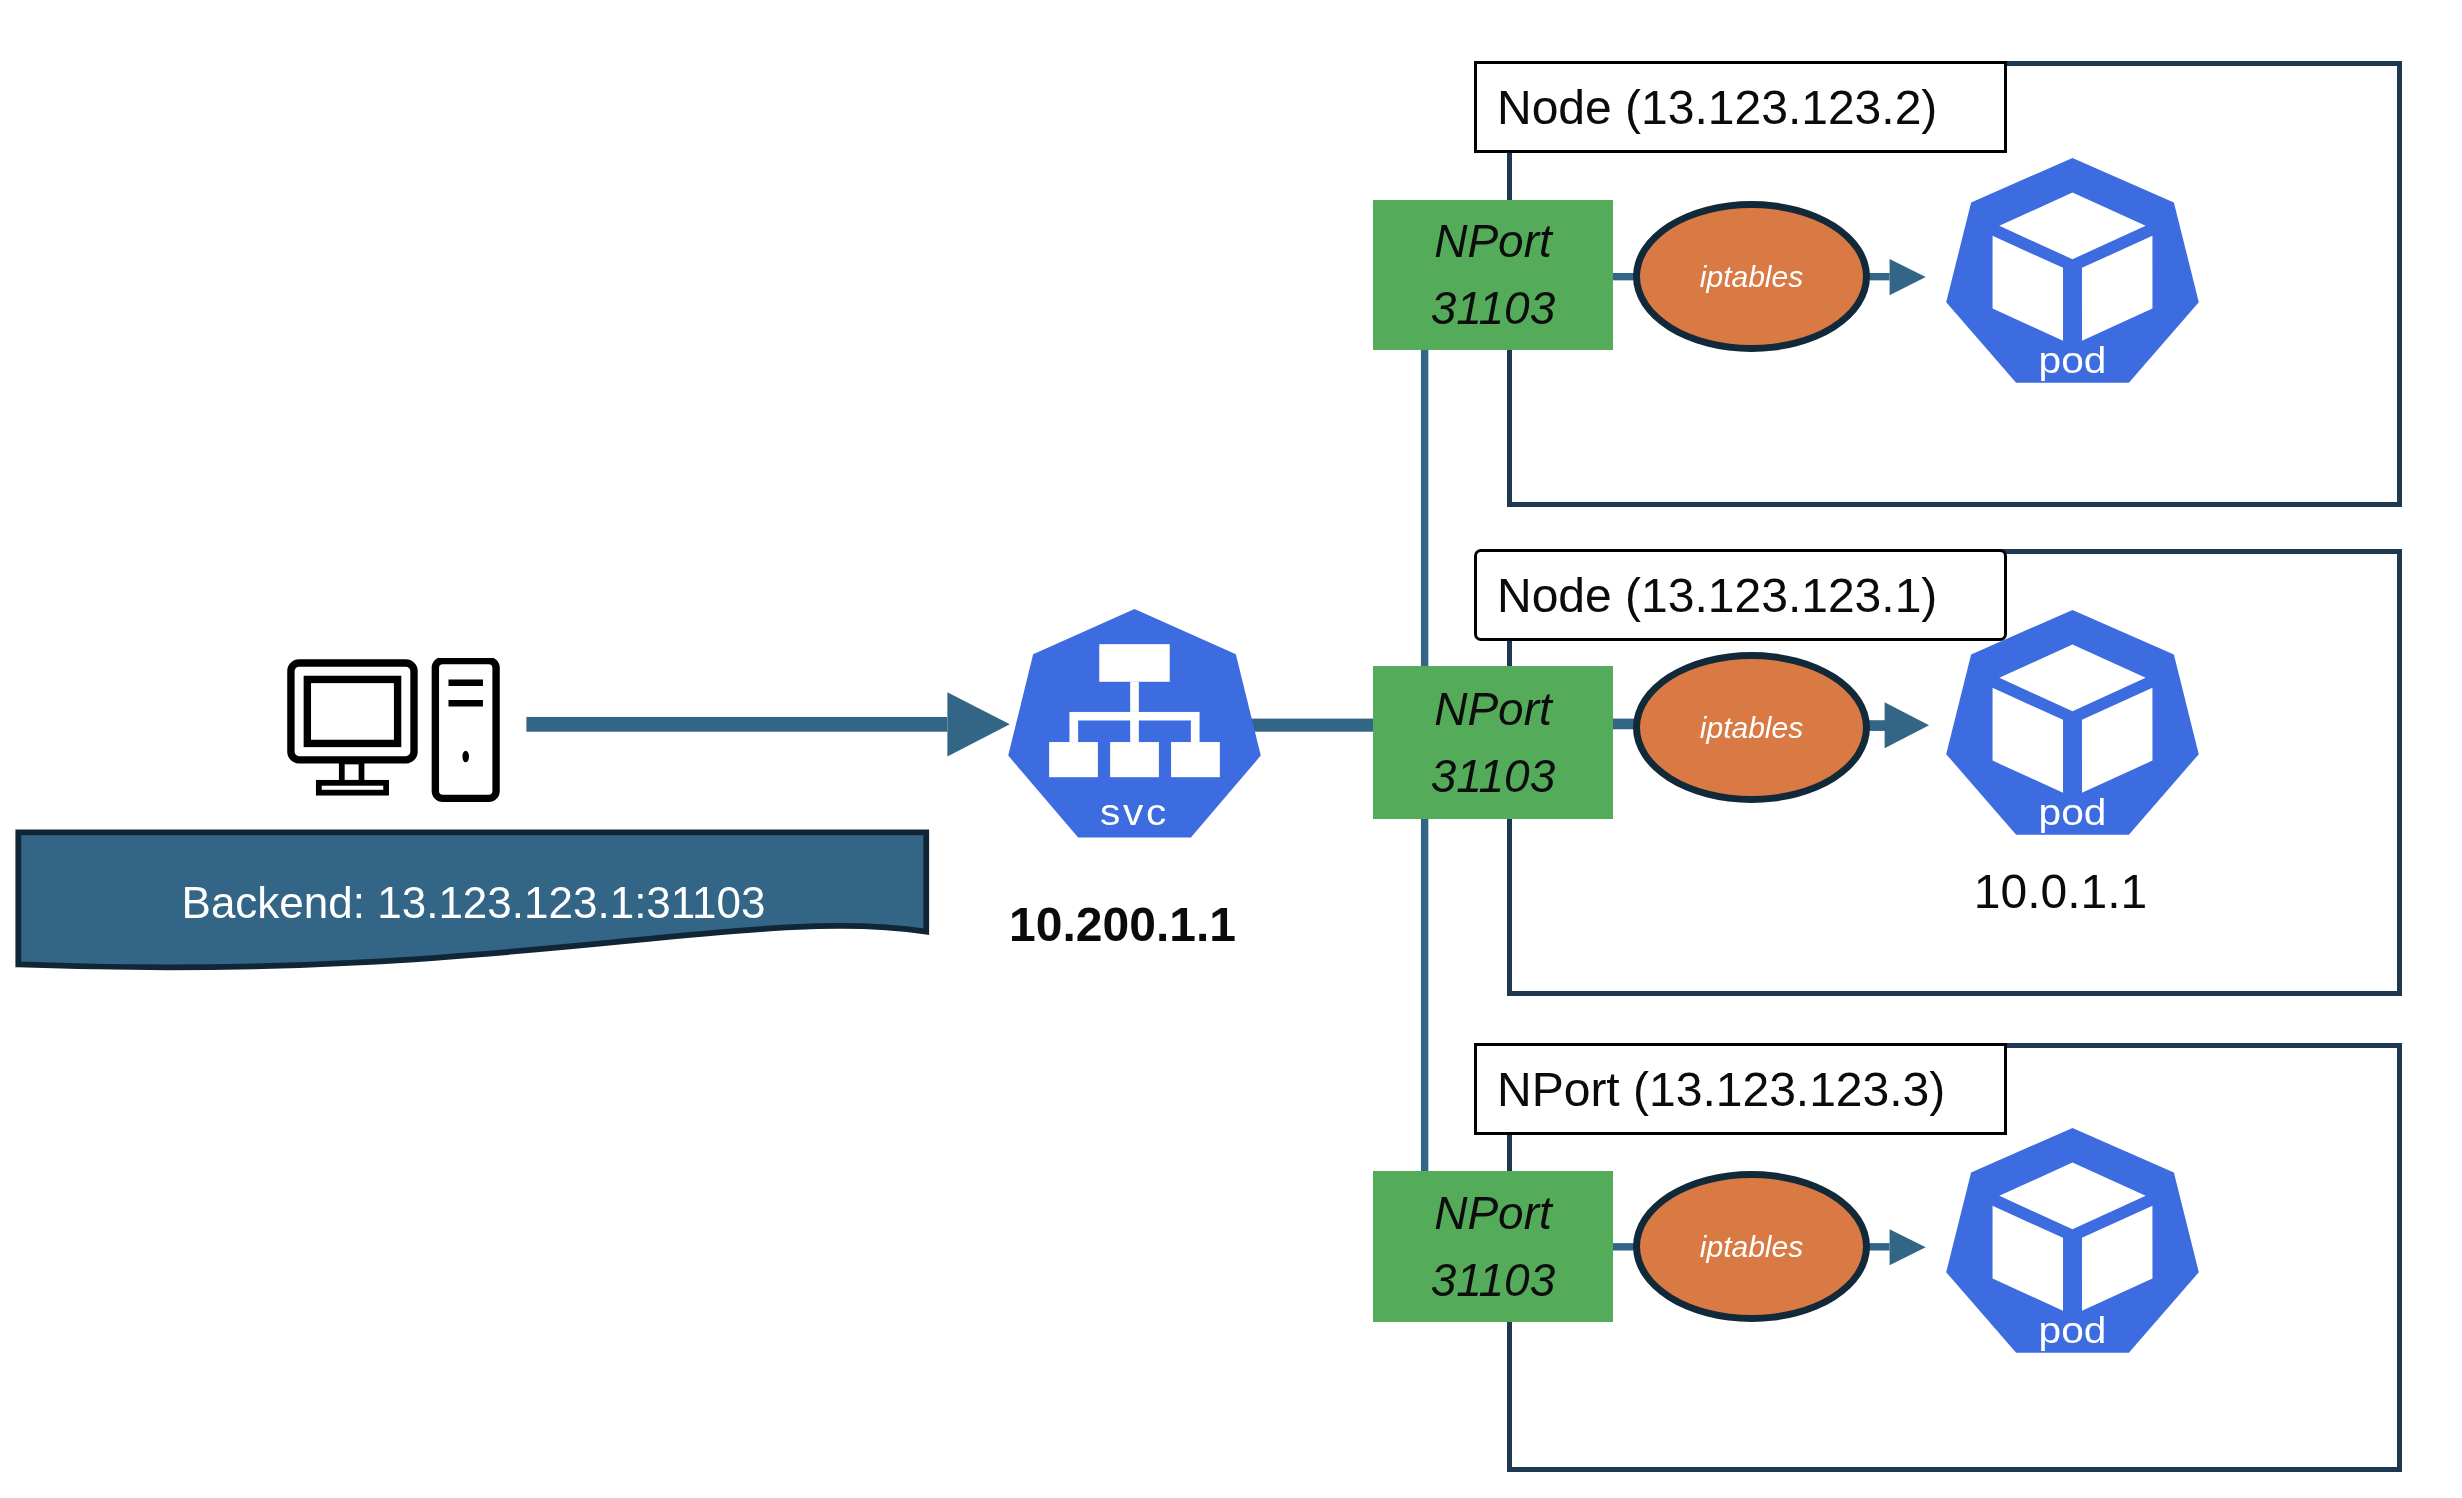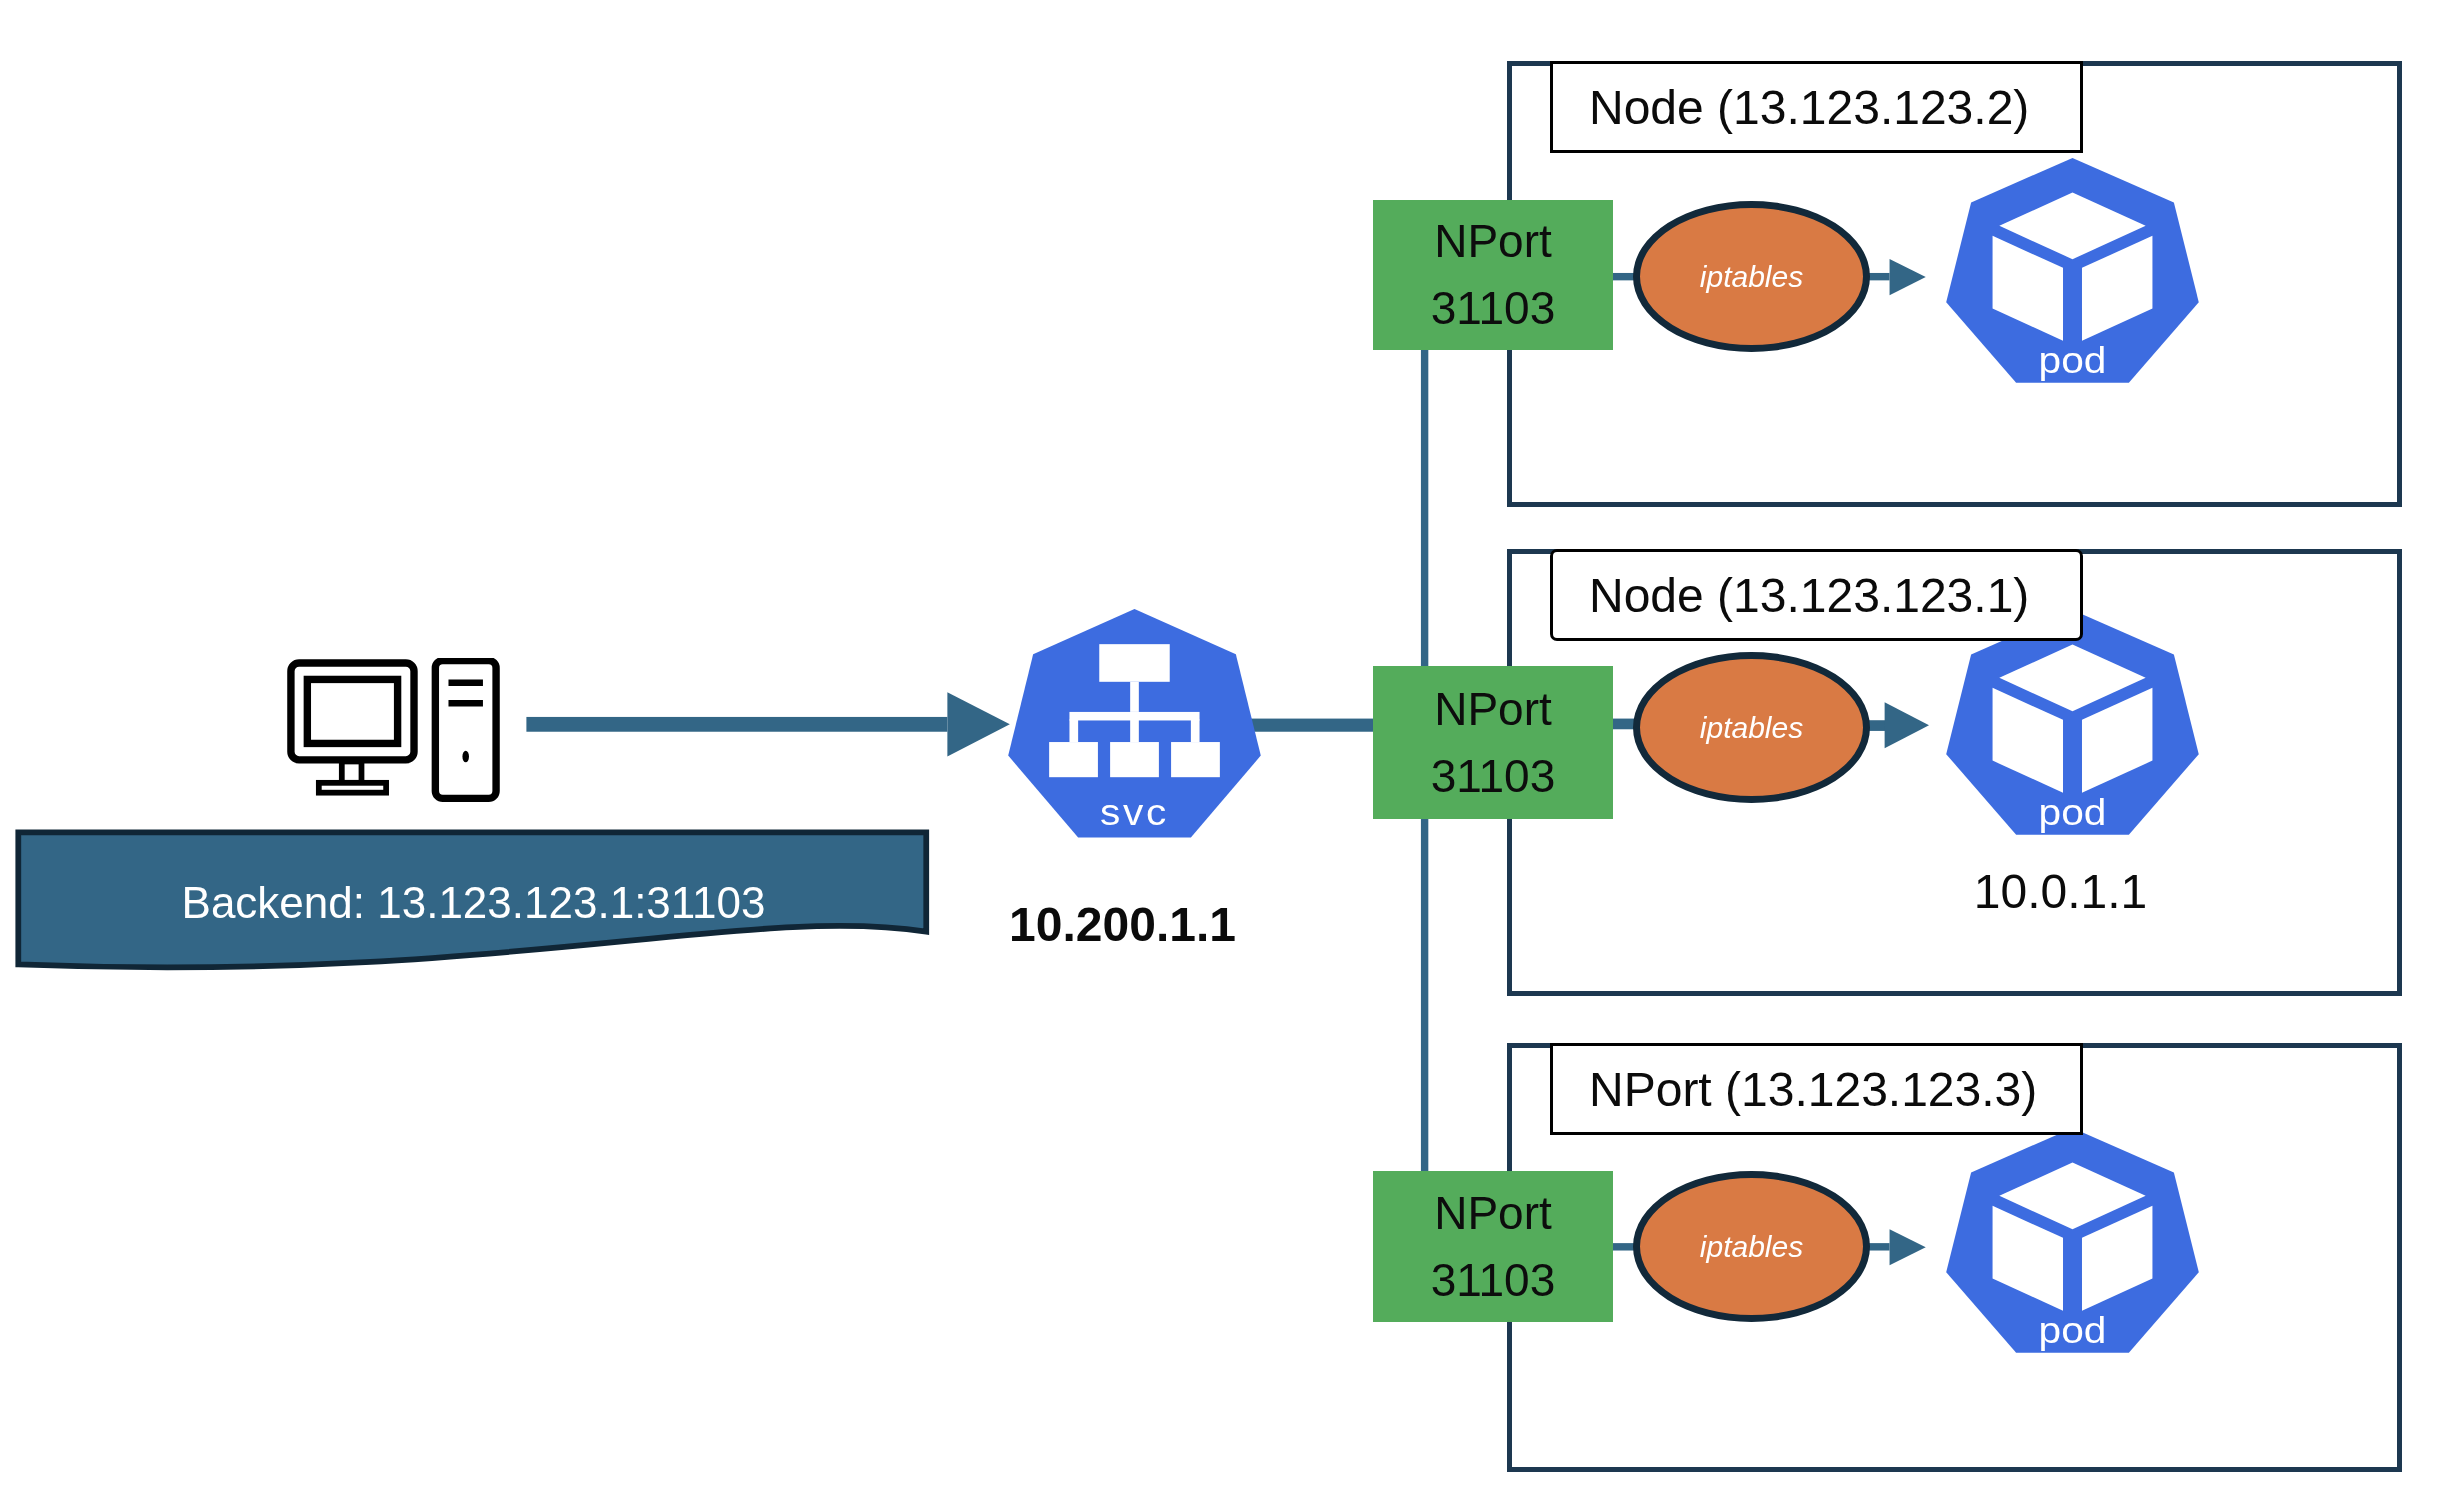--- a/index.html
+++ b/index.html
@@ -4,29 +4,29 @@
 <style>
   html,body{margin:0;padding:0;background:#fff;}
   .canvas{position:relative;width:2462px;height:1498px;background:#ffffff;overflow:hidden;
           font-family:"Liberation Sans",sans-serif;color:#111;}
   
   .node-box{position:absolute;left:1507px;width:895px;border:5.8px solid #1D3850;background:#ffffff;box-sizing:border-box;z-index:1;}
   .node-box.n0{top:61px;height:446px;}
   .node-box.n1{top:549px;height:447px;}
   .node-box.n2{top:1043px;height:429px;}
   
-  .label-box{position:absolute;left:1550px;width:533px;height:92px;background:#ffffff;border:3.3px solid #000;box-sizing:border-box;
-             display:flex;align-items:center;padding-left:36px;font-size:48px;color:#0b0b0b;z-index:4;}
+  .label-box{position:absolute;left:1474px;width:533px;height:92px;background:#ffffff;border:3.3px solid #000;box-sizing:border-box;
+             display:flex;align-items:center;padding-left:20px;font-size:48px;color:#0b0b0b;z-index:4;}
   .label-box.n0{top:61px;}
   .label-box.n1{top:549px;border-radius:7px;}
   .label-box.n2{top:1043px;}
   
   .nport{position:absolute;left:1373px;width:240px;background:#54AC5B;z-index:3;
          display:flex;flex-direction:column;align-items:center;justify-content:center;
-         font-size:46px;line-height:67px;color:#0d0d0d;text-align:center;}
+         font-size:46px;line-height:67px;color:#0d0d0d;text-align:center;font-style:italic;}
   .nport.n0{top:200px;height:150px;}
   .nport.n1{top:666px;height:153px;}
   .nport.n2{top:1171px;height:151px;}
   
   .ipt{position:absolute;left:1633px;width:237px;height:151px;background:#D97A44;border:7.4px solid #12293A;
        border-radius:50%;box-sizing:border-box;z-index:3;display:flex;align-items:center;justify-content:center;
        color:#ffffff;font-size:30px;font-style:italic;}
   .ipt.n0{top:201px;}
   .ipt.n1{top:652px;}
   .ipt.n2{top:1171px;}

